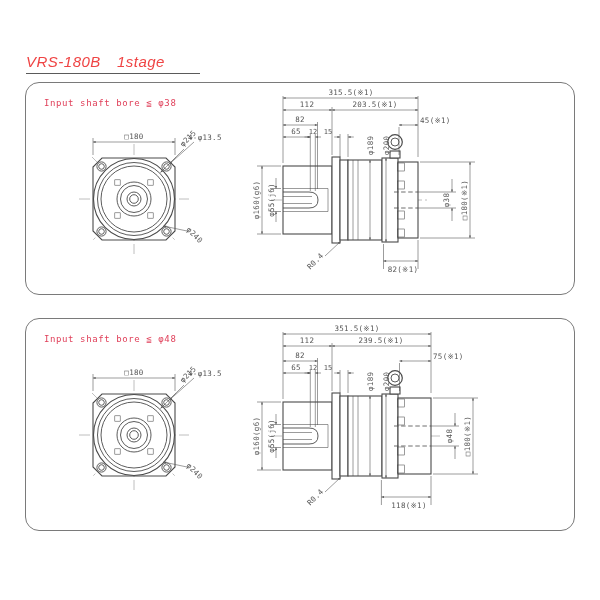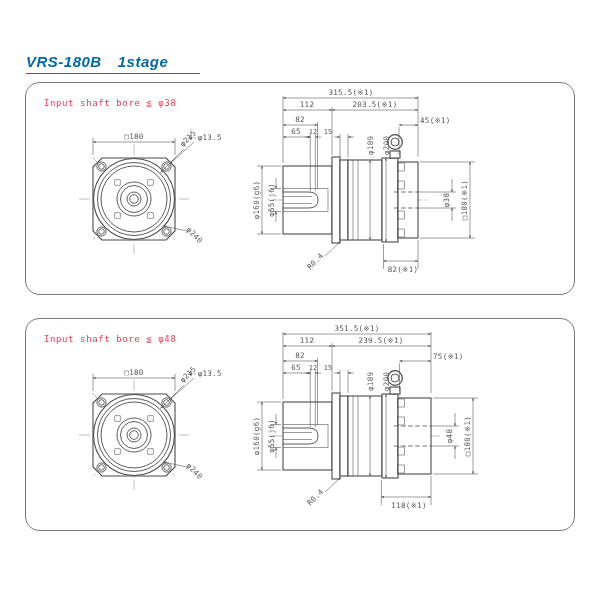--- a/index.html
+++ b/index.html
@@ -1,18 +1,18 @@
 <!DOCTYPE html>
 <html><head>
 <meta charset="utf-8">
 <style>
   html,body{margin:0;padding:0;background:#fff;width:600px;height:600px;overflow:hidden;}
   body{font-family:"Liberation Sans",sans-serif;position:relative;}
   .title{position:absolute;left:26px;top:53px;width:174px;border-bottom:1.3px solid #5a5a5a;
-         padding-bottom:3px;color:#0369a1;font-style:italic;font-size:15px;font-weight:bold;
+         padding-bottom:3px;color:#ef4444;font-style:italic;font-size:15px;font-weight:normal;
          font-family:"Liberation Sans",sans-serif;letter-spacing:0.5px;}
   .title .stage{margin-left:16px;}
   .panel{position:absolute;left:25px;width:550px;height:213px;border:1.4px solid #7a7a7a;
          border-radius:14px;background:#fff;box-sizing:border-box;}
   #panel1{top:82px;}
   #panel2{top:318px;}
   .panel svg{position:absolute;left:0;top:0;}
   
   .ol{fill:#fff;stroke:#4a4a4a;stroke-width:1.1;}
   .ol2{fill:none;stroke:#4a4a4a;stroke-width:0.9;}

